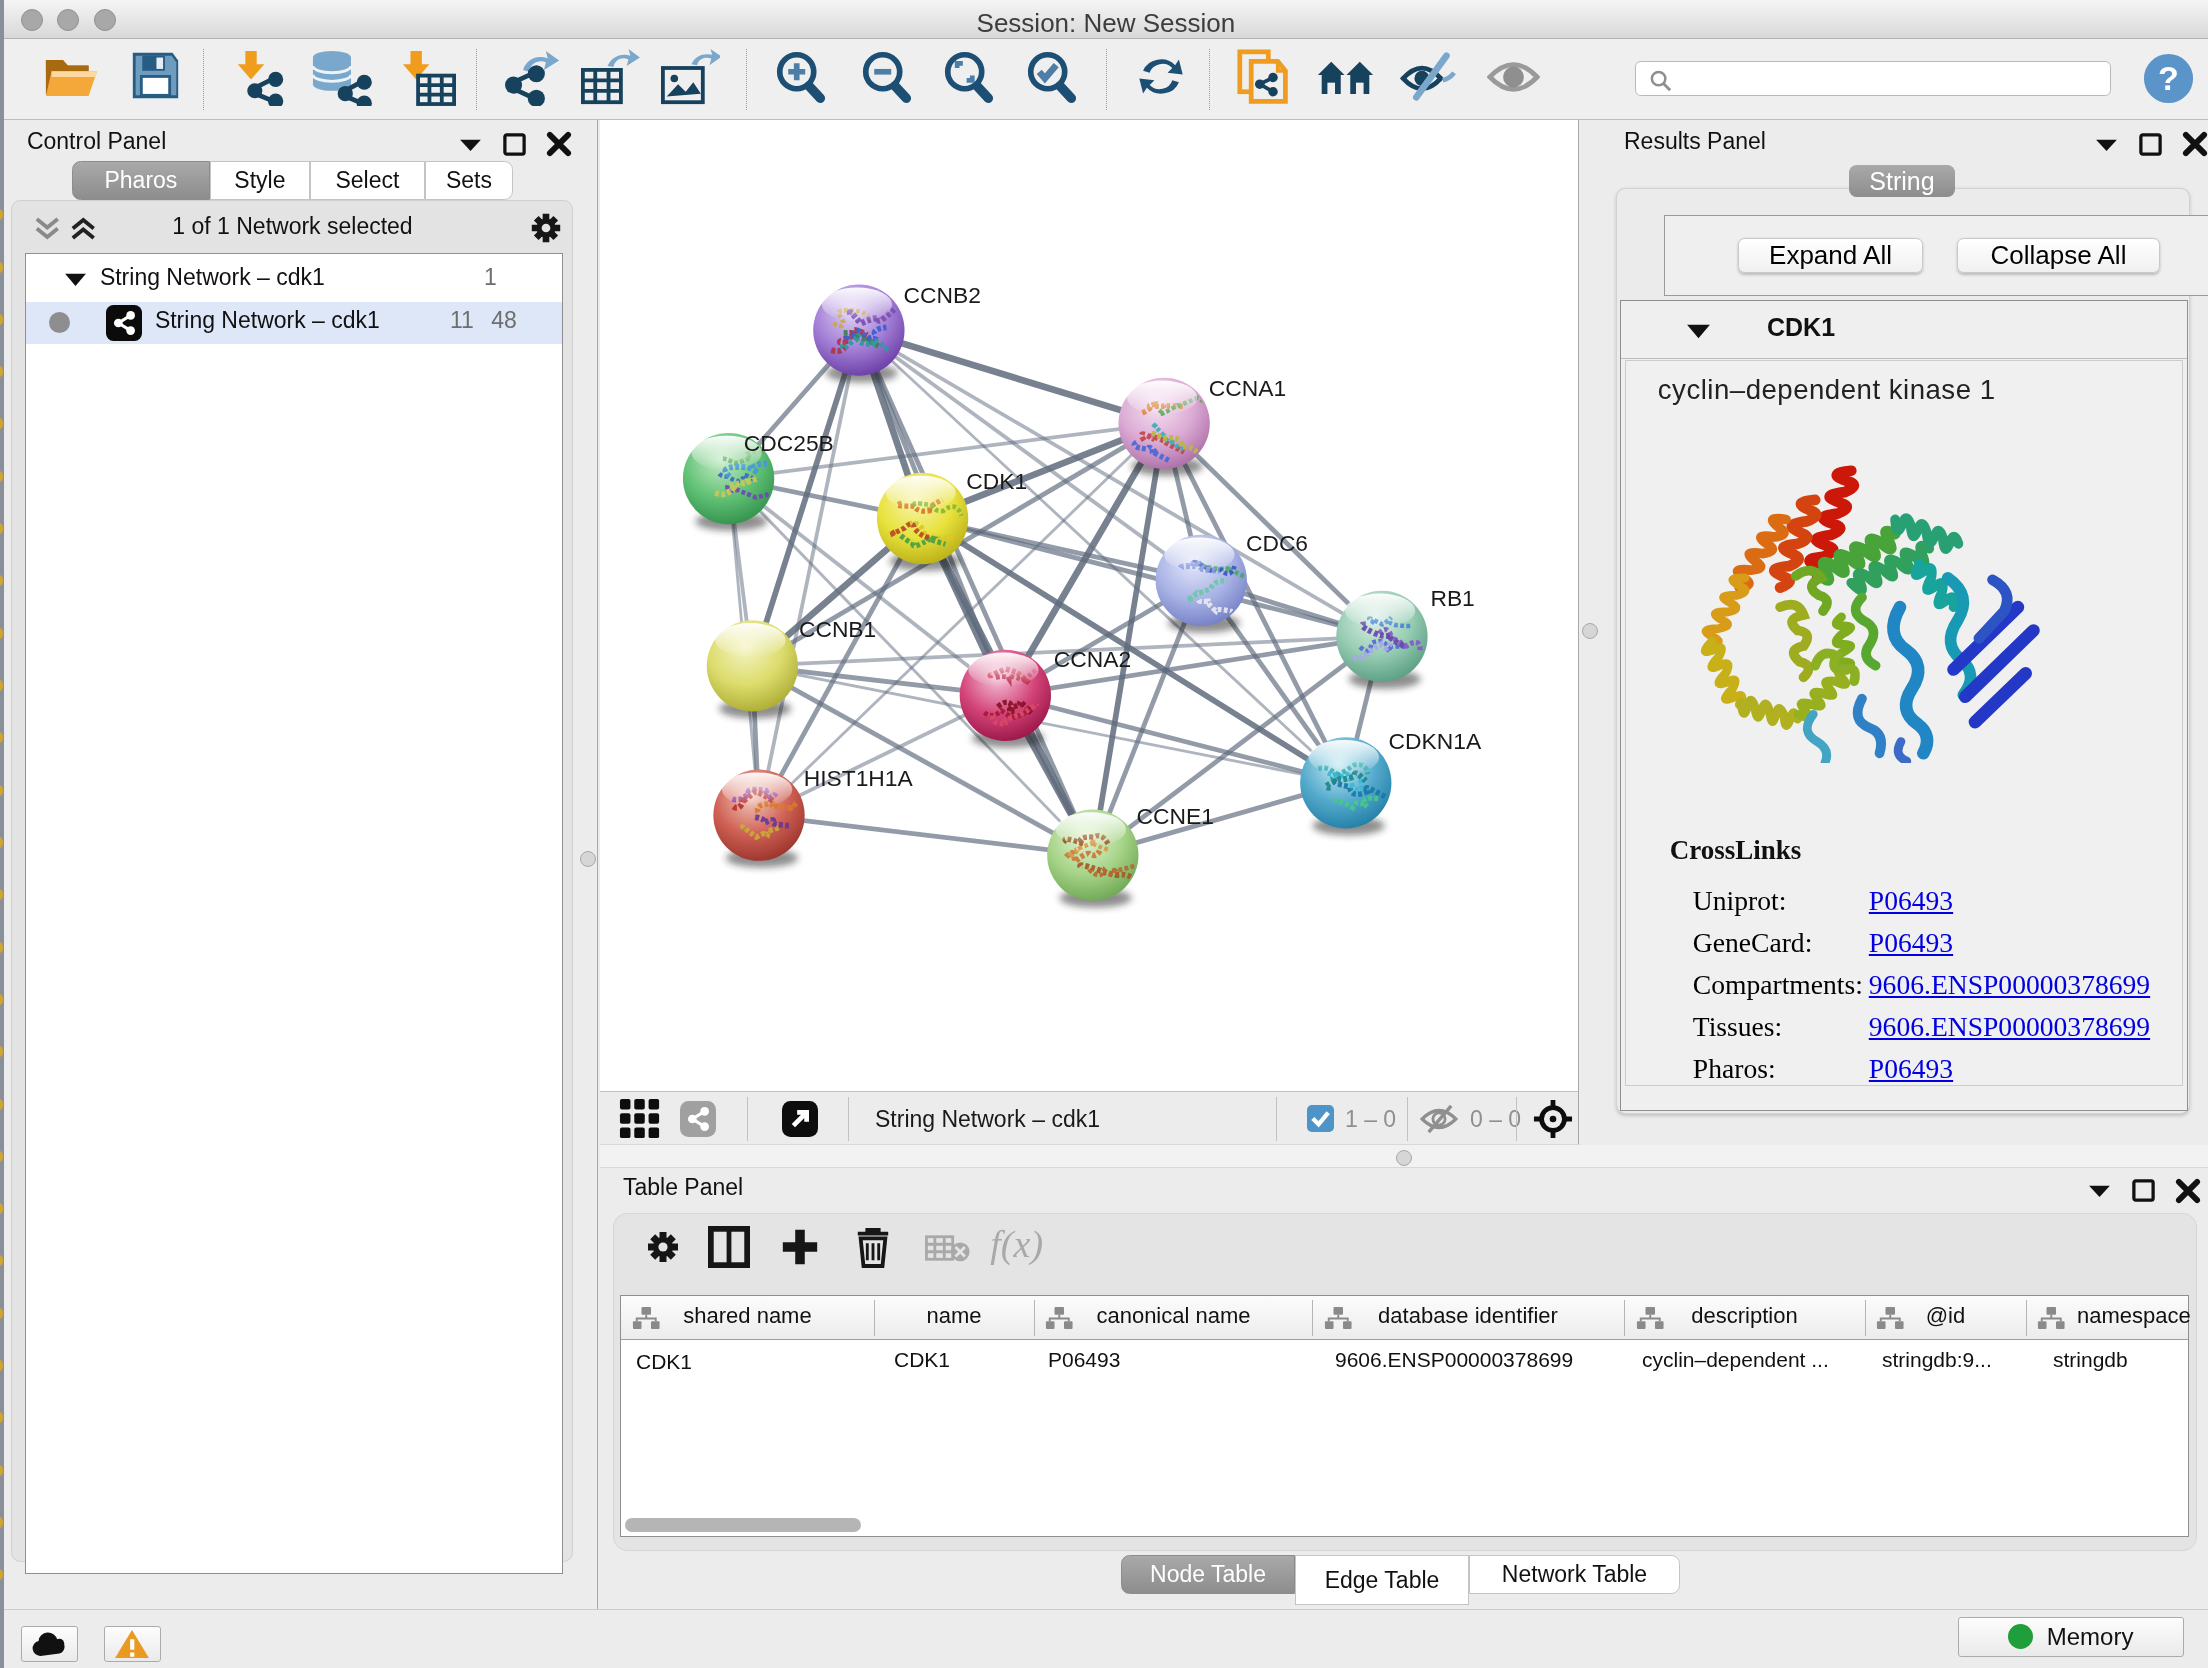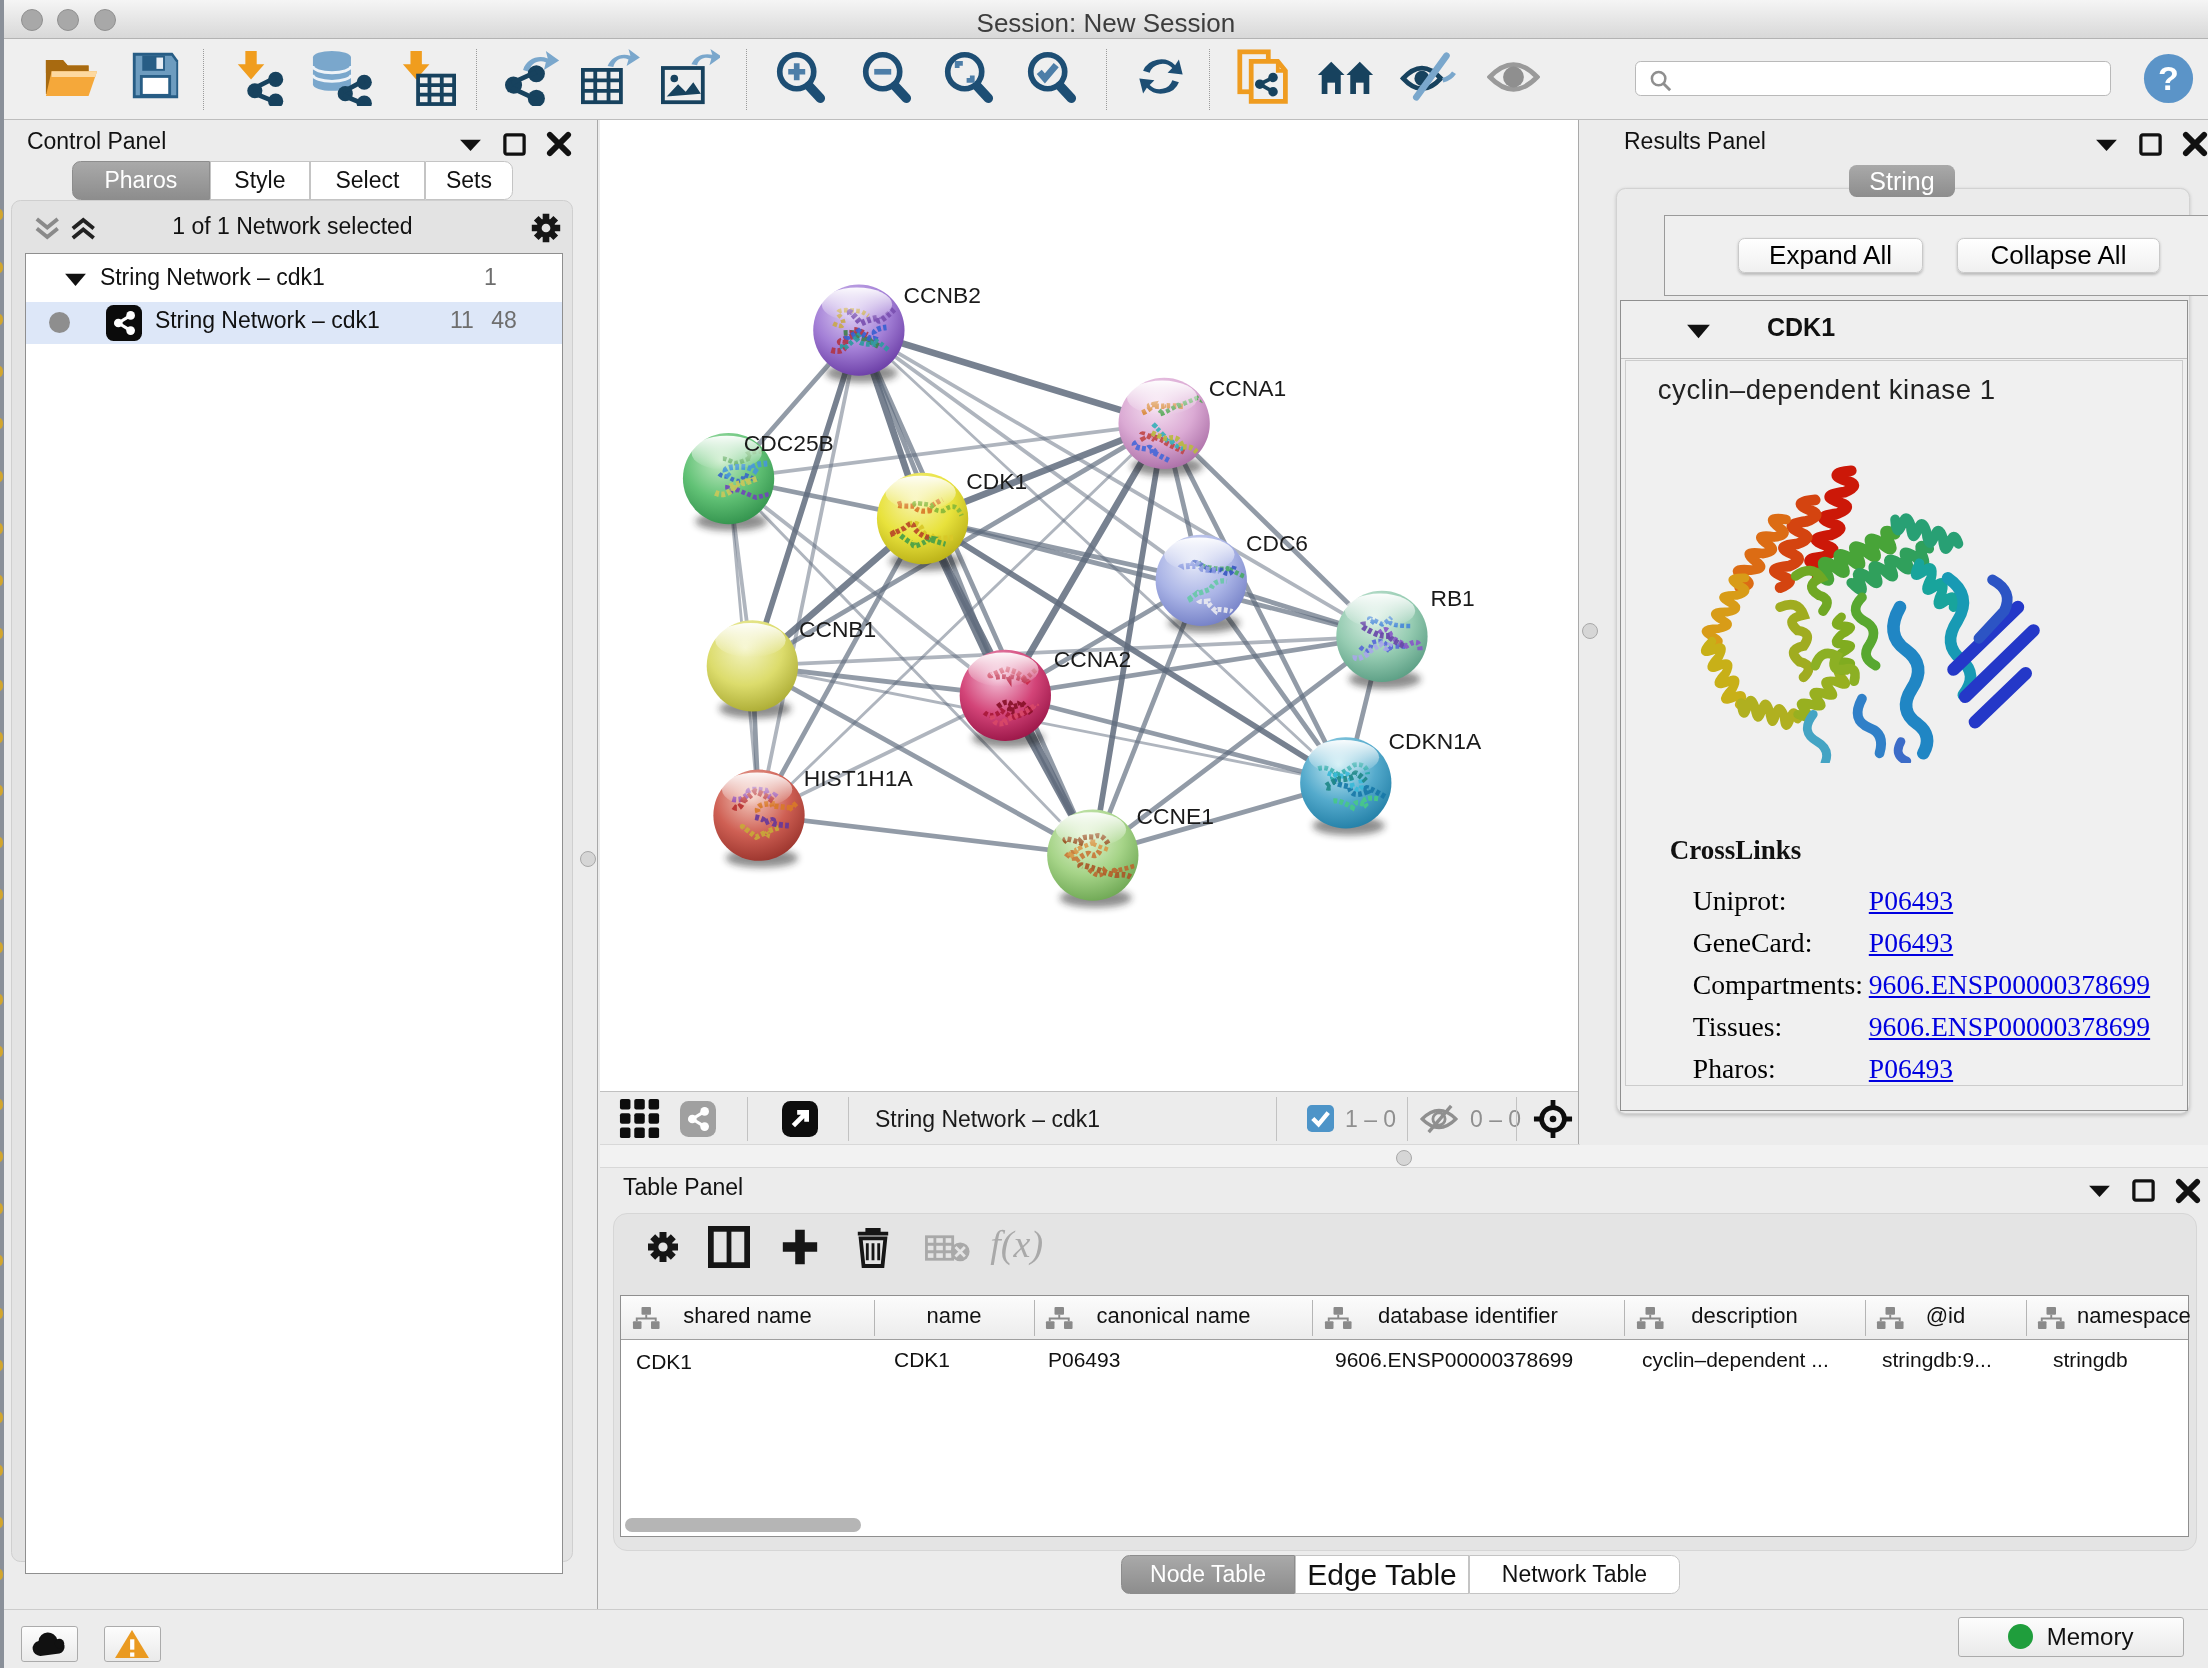--- a/index.html
+++ b/index.html
@@ -793,21 +793,21 @@
           <div style="position:absolute; left:714px; top:5.7px;">9606.ENSP00000378699</div>
           <div style="position:absolute; left:1021px; top:5.7px;">cyclin–dependent ...</div>
           <div style="position:absolute; left:1261px; top:5.7px;">stringdb:9...</div>
           <div style="position:absolute; left:1432px; top:5.7px;">stringdb</div>
         </div>
         <div style="position:absolute; left:3.8px; bottom:3.8px; width:236px; height:14.3px; background:#b5b5b5; border-radius:7.6px;"></div>
       </div>
     </div>
     <div style="position:absolute; left:521px; top:387px; display:flex;border-radius:15px;">
       <div class="tab sel" style="width:174px; height:39px; font-size:23px; border-radius:8.6px 0 0 8.6px;">Node Table</div>
-      <div class="tab" style="width:174px; height:39px; font-size:30px;">Edge Table</div>
+      <div class="tab" style="width:174px; height:50px; font-size:23px;">Edge Table</div>
       <div class="tab" style="width:211px; height:39px; font-size:23px; border-radius:0 8.6px 8.6px 0;">Network Table</div>
     </div>
   </div>
   <div id="statusbar">
     <div class="sbtn" style="left:18px; width:57px;">
       <svg width="38" height="27" viewBox="0 0 40 28">
           <path d="M11 26 a8 8 0 0 1 -2 -15.8 a10 10 0 0 1 19.6 -1.4 a7.5 7.5 0 0 1 2.4 14.7 z" fill="#111"></path>
           <circle cx="31" cy="13" r="5" fill="#111"></circle>
         </svg>
     </div>

